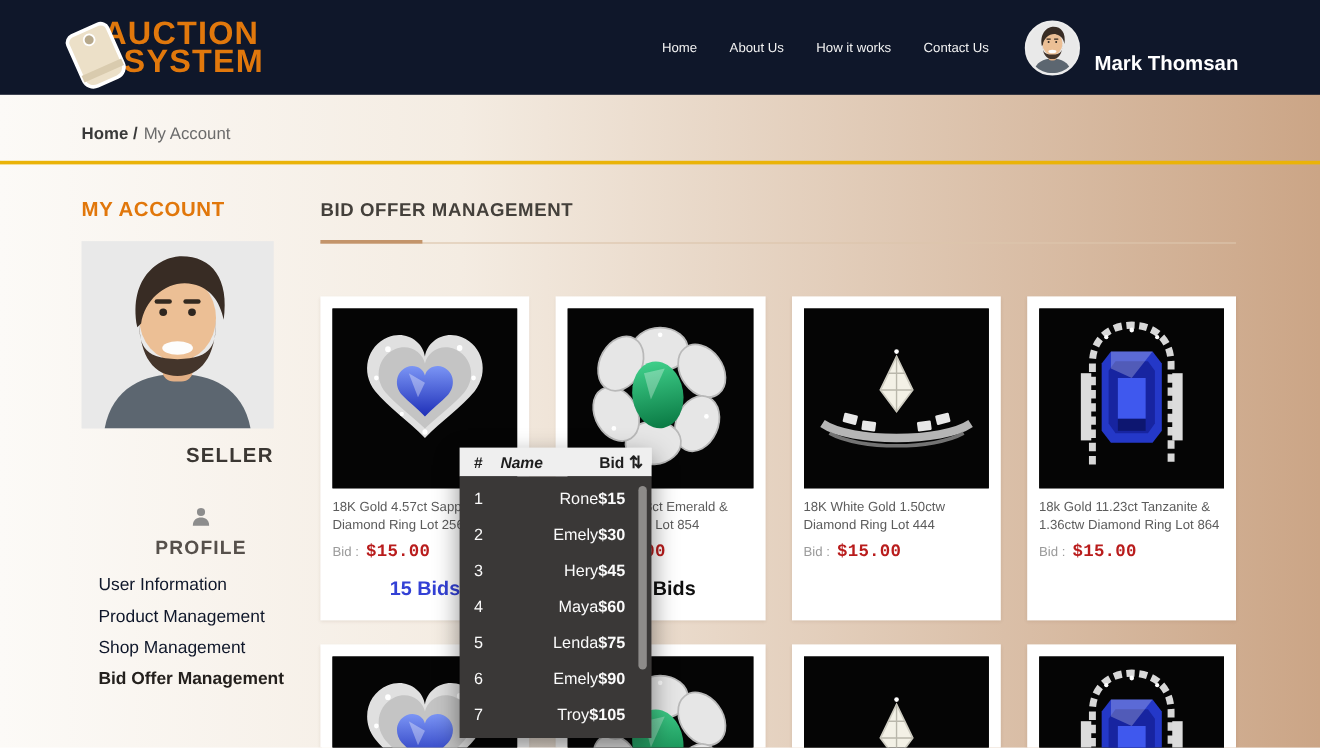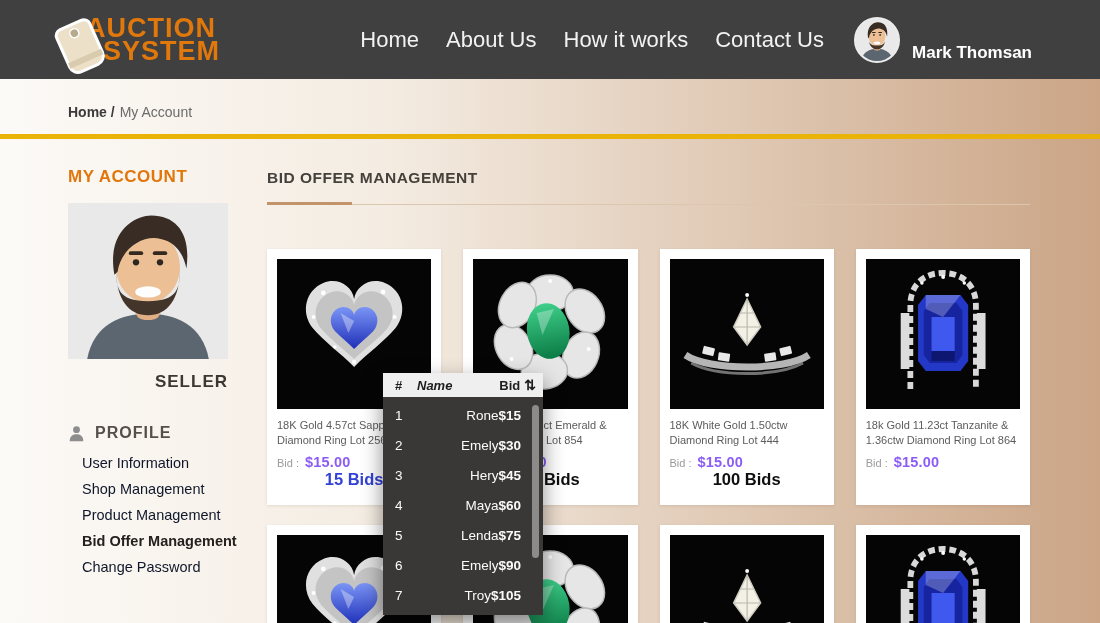--- a/index.html
+++ b/index.html
@@ -6,68 +6,68 @@
   html,body { width:1100px; height:623px; overflow:hidden; }
   body {
     font-family:"Liberation Sans", sans-serif;
     background:linear-gradient(90deg,#fcfaf7 0%, #f4ece2 35%, #cba586 100%);
     position:relative;
   }
   a { text-decoration:none; cursor:pointer; }
 
   
   .site-header {
-    height:79px; background:#404040; display:flex; align-items:center;
+    height:79px; background:#0f172a; display:flex; align-items:center;
     padding:0 68px;
   }
   .logo { position:relative; padding-left:18px; cursor:pointer; }
   .logo-line { color:#e1780c; font-weight:bold; font-size:27px; line-height:23px; letter-spacing:1px; }
   .logo-line.l2 { margin-left:17px; }
   .tag-badge { position:absolute; left:-14px; bottom:-12px; width:52px; height:58px; }
   .nav { margin-left:auto; display:flex; align-items:center; gap:27px; }
-  .nav a { color:#f2f2f2; font-size:22px;text-align:center; }
+  .nav a { color:#f2f2f2; font-size:11px;text-align:center; }
   .user-block { display:flex; align-items:flex-end; gap:12px; margin-left:30px; cursor:pointer; }
   .avatar { width:46px; height:46px; border-radius:50%; overflow:hidden; border:2px solid #ececec; background:#e9e9e9; flex-shrink:0; }
   .avatar svg { display:block; width:100%; height:100%; }
   .user-name { color:#ffffff; font-size:17px; font-weight:bold; }
 
   
-  .breadcrumb-bar { padding:24px 68px 13px; border-bottom:5px solid #eab308; }
+  .breadcrumb-bar { padding:24px 68px 13px; border-bottom:3px solid #eab308; }
   .crumb-home { color:#3a3a3a; font-size:14px; font-weight:bold; }
   .crumb-current { color:#6b6b6b; font-size:14px; margin-left:5px; }
 
   
   .content { display:flex; padding:20px 70px 0 68px; }
   .sidebar { width:199px; flex-shrink:0; }
   .main { flex:1; }
 
   
   .side-title { color:#e1770b; font-size:17px; font-weight:bold; letter-spacing:.5px; margin-top:8px; }
   .portrait { width:160px; height:156px; margin-top:16px; background:#e9e9e9; }
   .portrait svg { display:block; width:100%; height:100%; }
   .seller-label { width:160px; text-align:right; font-weight:bold; font-size:17px; letter-spacing:1px; color:#3b3733; margin-top:13px; }
-  .profile-head { display:flex; align-items:center; gap:10px; margin-top:32px; color:#56504b; font-weight:bold; font-size:16px; letter-spacing:1px; }
+  .profile-head { display:flex; align-items:center; gap:10px; margin-top:32px; color:#56504b; font-weight:bold; font-size:16px; letter-spacing:1px;flex-direction:column; }
   .profile-head svg { flex-shrink:0; }
   .side-nav { margin-top:8px; padding-left:14px; display:flex; flex-direction:column; }
   .side-nav a { font-size:14.5px; color:#0f172a; padding:5px 0; }
   .side-nav a.active { color:#24201d; font-weight:bold; }
 
   
   .page-title { font-size:15.5px; color:#44403b; font-weight:bold; letter-spacing:.5px; margin-top:10px; }
   .title-rule { position:relative; border-bottom:1px solid #dcc6ad; margin-top:17px; }
   .title-rule::before { content:''; position:absolute; left:0; top:-2px; width:85px; height:3px; background:#c3946a; }
 
   .grid { display:grid; grid-template-columns:repeat(4,1fr); column-gap:22px; margin-top:44px; }
   .grid.row2 { margin-top:20px; }
   .card { background:#ffffff; padding:10px 10px 16px; box-shadow:0 1px 3px rgba(90,60,30,.12); }
   .gem-img { display:block; width:100%; height:150px; background:#000; cursor:pointer; }
   .card-title { font-size:11px; color:#5c5c5c; line-height:1.32; margin-top:9px; min-height:30px; cursor:pointer; }
   .bid-line { margin-top:6px; font-size:11px; color:#9a9a9a; }
-  .bid-line b { font-size:14.5px; color:#8b5cf6; margin-left:6px; letter-spacing:.2px; }
-  .bids { text-align:center; font-size:16.5px; font-weight:bold; color:#0f0f0f; cursor:pointer; }
+  .bid-line b { font-size:14.5px; color:#b91c1c; margin-left:6px; letter-spacing:.2px;font-family:Liberation Mono, monospace; }
+  .bids { text-align:center; font-size:16.5px; font-weight:bold; color:#0f0f0f; margin-top:14px; cursor:pointer; }
   .bids.blue { color:#3341d5; }
 
   
   .popup { position:absolute; left:383px; top:373px; width:160px; z-index:5; box-shadow:0 8px 20px rgba(0,0,0,.45); }
   .popup-header { background:#efefef; height:24px; display:flex; align-items:center; font-size:13px; font-weight:bold; color:#1e1e1e; padding:0 7px 0 12px; }
   .ph-num { width:22px; }
   .ph-name { flex:1;font-style:italic; }
   .ph-bid { margin-right:4px; }
   .sort-icon { font-size:14px; cursor:pointer; line-height:1; }
   .popup-body { background:#3a3837; position:relative; padding:3px 0 5px; }
@@ -222,27 +222,26 @@
         <circle cx="10" cy="5.5" r="4" fill="#8d8d8d"></circle>
         <path d="M2 19 C2 13 6 11 10 11 C14 11 18 13 18 19 Z" fill="#8d8d8d"></path>
       </svg>
       <span>PROFILE</span>
     </div>
 
     <nav class="side-nav">
 
         <a>User Information</a>
 
+        <a>Product Management</a>
+
         <a>Shop Management</a>
 
-        <a>Product Management</a>
-
         <a class="active">Bid Offer Management</a>
 
-        <a>Change Password</a>
       </nav>
   </aside>
 
   <main class="main">
     <h1 class="page-title">BID OFFER MANAGEMENT</h1>
     <div class="title-rule"></div>
 
     <div class="grid">
 
         <div class="card">
@@ -268,21 +267,20 @@
         </div>
 
         <div class="card">
           <svg class="gem-img" viewBox="0 0 160 150" preserveAspectRatio="none">
             <use href="#g-diamond"></use>
           </svg>
           <div class="card-title">18K White Gold 1.50ctw Diamond Ring Lot 444</div>
           <div class="bid-line">
             <span>Bid :</span><b>$15.00</b>
           </div>
-          <div class="bids">100 Bids</div>
         </div>
 
         <div class="card">
           <svg class="gem-img" viewBox="0 0 160 150" preserveAspectRatio="none">
             <use href="#g-tanzanite"></use>
           </svg>
           <div class="card-title">18k Gold 11.23ct Tanzanite &amp; 1.36ctw Diamond Ring Lot 864</div>
           <div class="bid-line">
             <span>Bid :</span><b>$15.00</b>
           </div>

